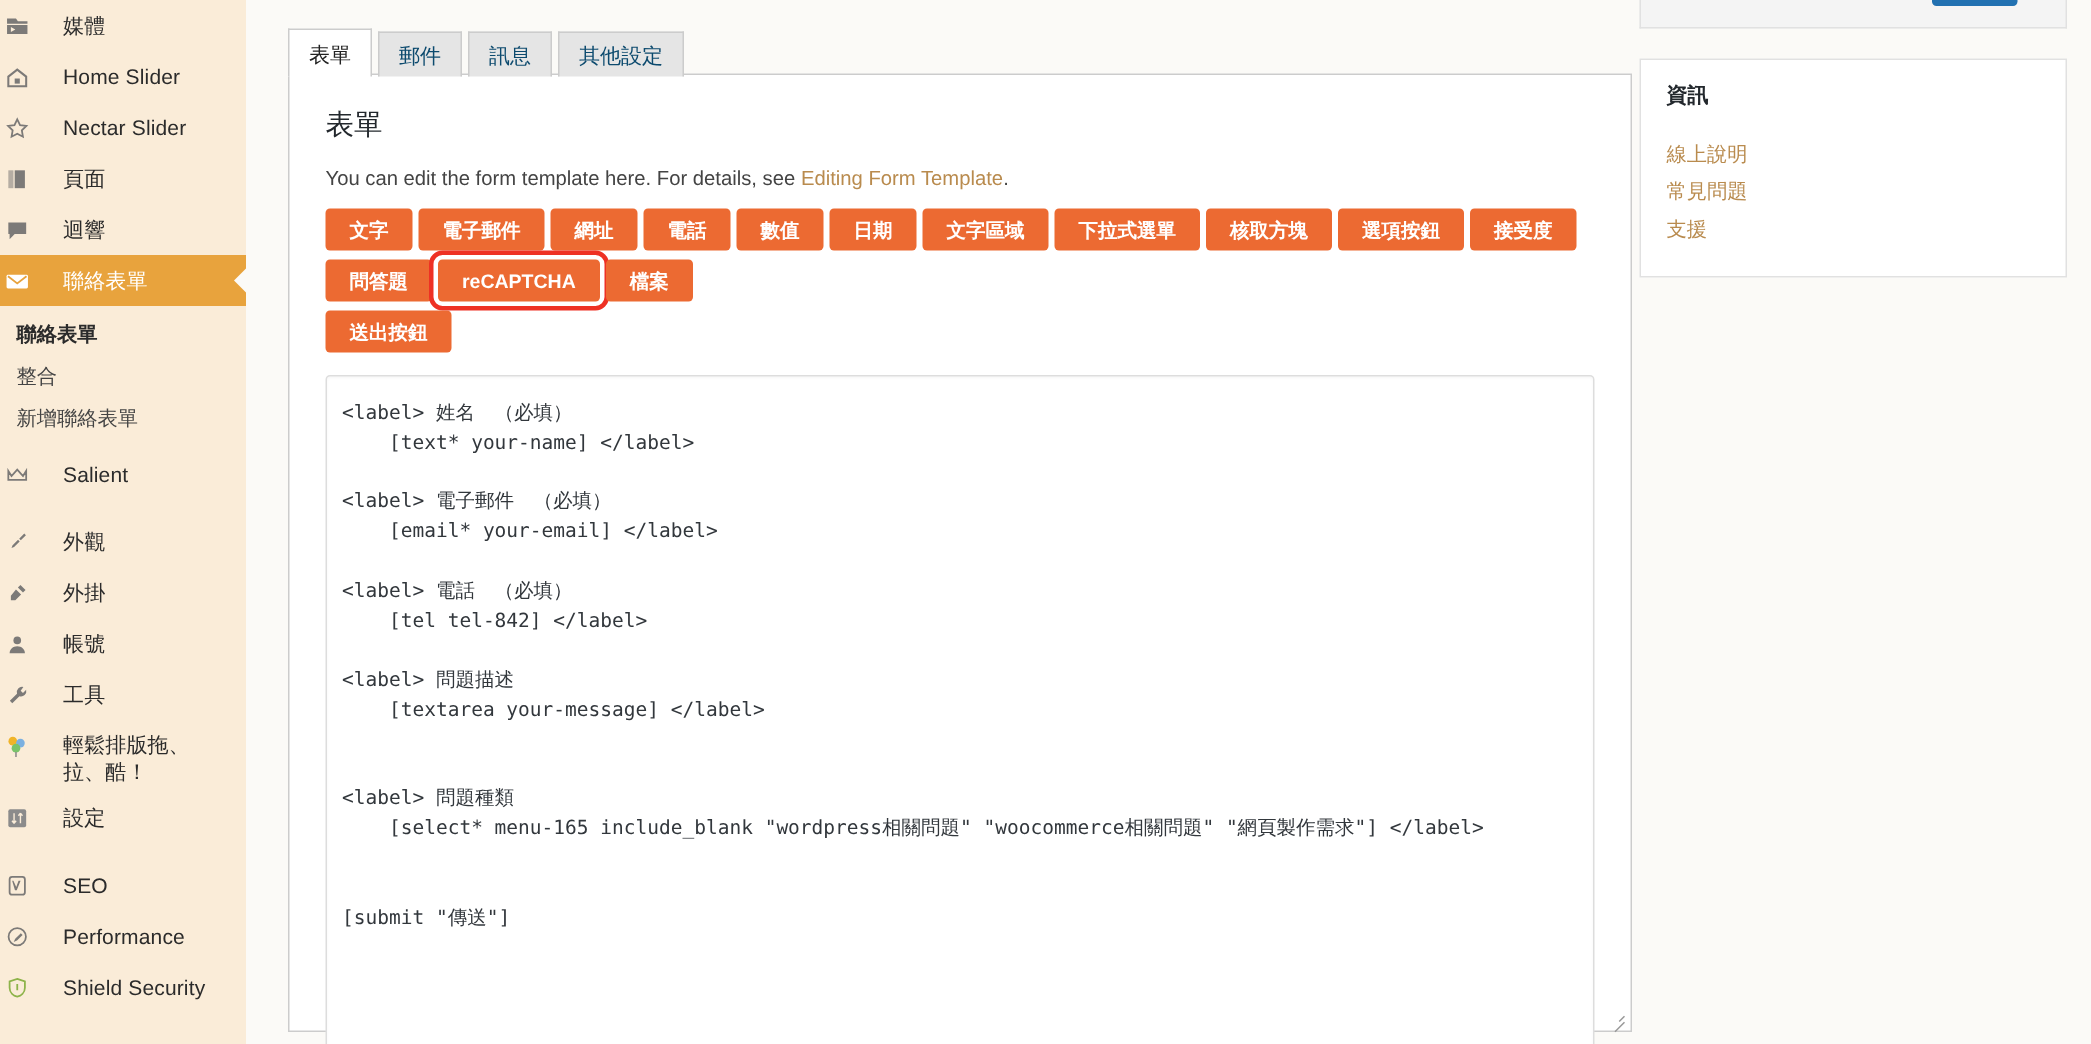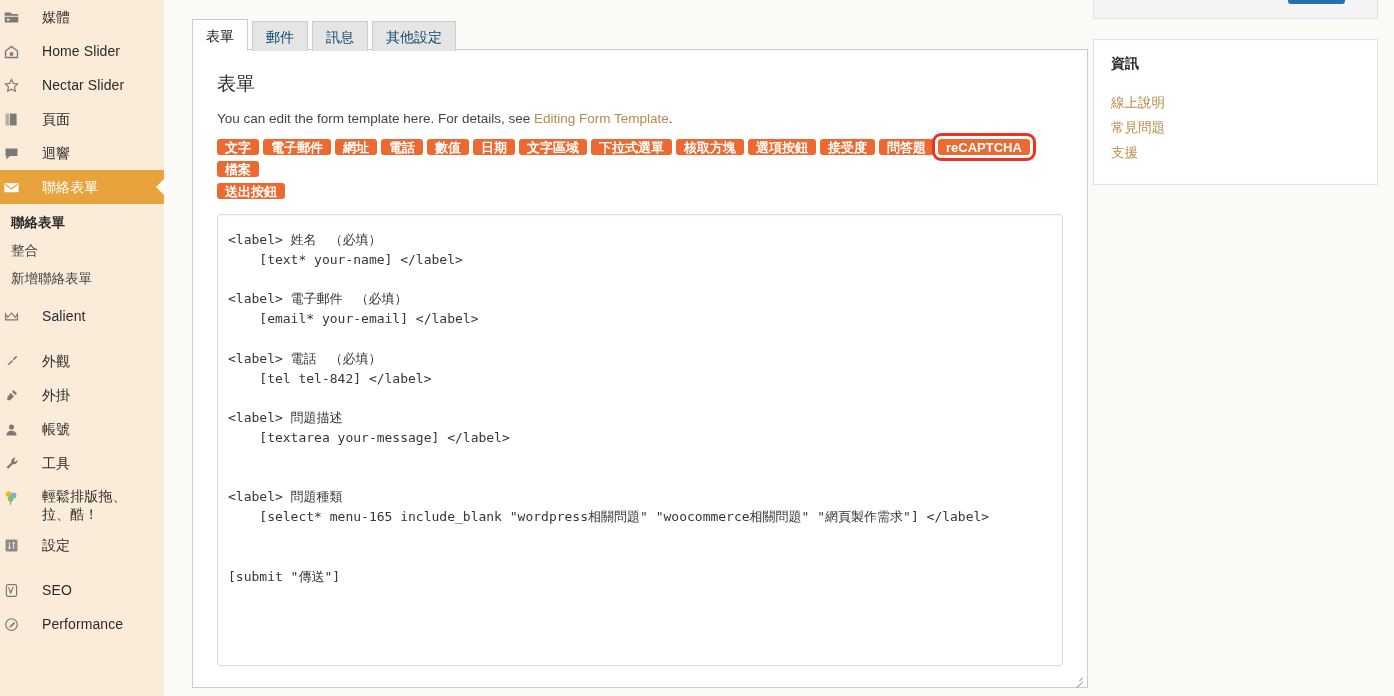--- a/index.html
+++ b/index.html
@@ -164,22 +164,22 @@
   #tag-generator {
     margin: 0 0 9px 0;
     width: 848px;
   }
   .tag-row { display: flex; flex-wrap: wrap; }
   .tagbtn {
     position: relative;
     display: inline-flex;
     align-items: center;
     justify-content: center;
-    height: 16px;
-    padding: 0 8px;
+    height: 28px;
+    padding: 0 16px;
     margin: 0 4px 6px 0;
     background: #ec6a32;
     color: #fff;
     font-size: 13px;
     font-weight: bold;
     border-radius: 3px;
     cursor: pointer;
     box-sizing: border-box;
     line-height: 1;
     white-space: nowrap;
@@ -433,20 +433,29 @@
     <div class="menu-item">
       <span class="mi-icon">
         <svg width="17" height="17" viewBox="0 0 20 20">
             <circle cx="10" cy="10" r="6.8" fill="none" stroke="#7c7a78" stroke-width="1.4"></circle>
             <path d="M12.8 7.2L8.4 11.6l-1.2 2.6 2.6-1.2 4.4-4.4-1.4-1.4z" fill="#7c7a78"></path>
           </svg>
       </span>
       <span class="mi-label">Performance</span>
     </div>
 
+    <div class="menu-item">
+      <span class="mi-icon">
+        <svg width="17" height="17" viewBox="0 0 20 20">
+            <path d="M10 3l6 2v5c0 4-3.2 6.3-6 7-2.8-.7-6-3-6-7V5l6-2z" fill="none" stroke="#8db34a" stroke-width="1.4"></path>
+            <path d="M10 7v5" stroke="#8db34a" stroke-width="1.4"></path>
+          </svg>
+      </span>
+      <span class="mi-label">Shield Security</span>
+    </div>
 
   </div>
 
   <div id="main">
 
     <div id="tabs">
       <div class="tab active">表單</div>
       <div class="tab">郵件</div>
       <div class="tab">訊息</div>
       <div class="tab">其他設定</div>

